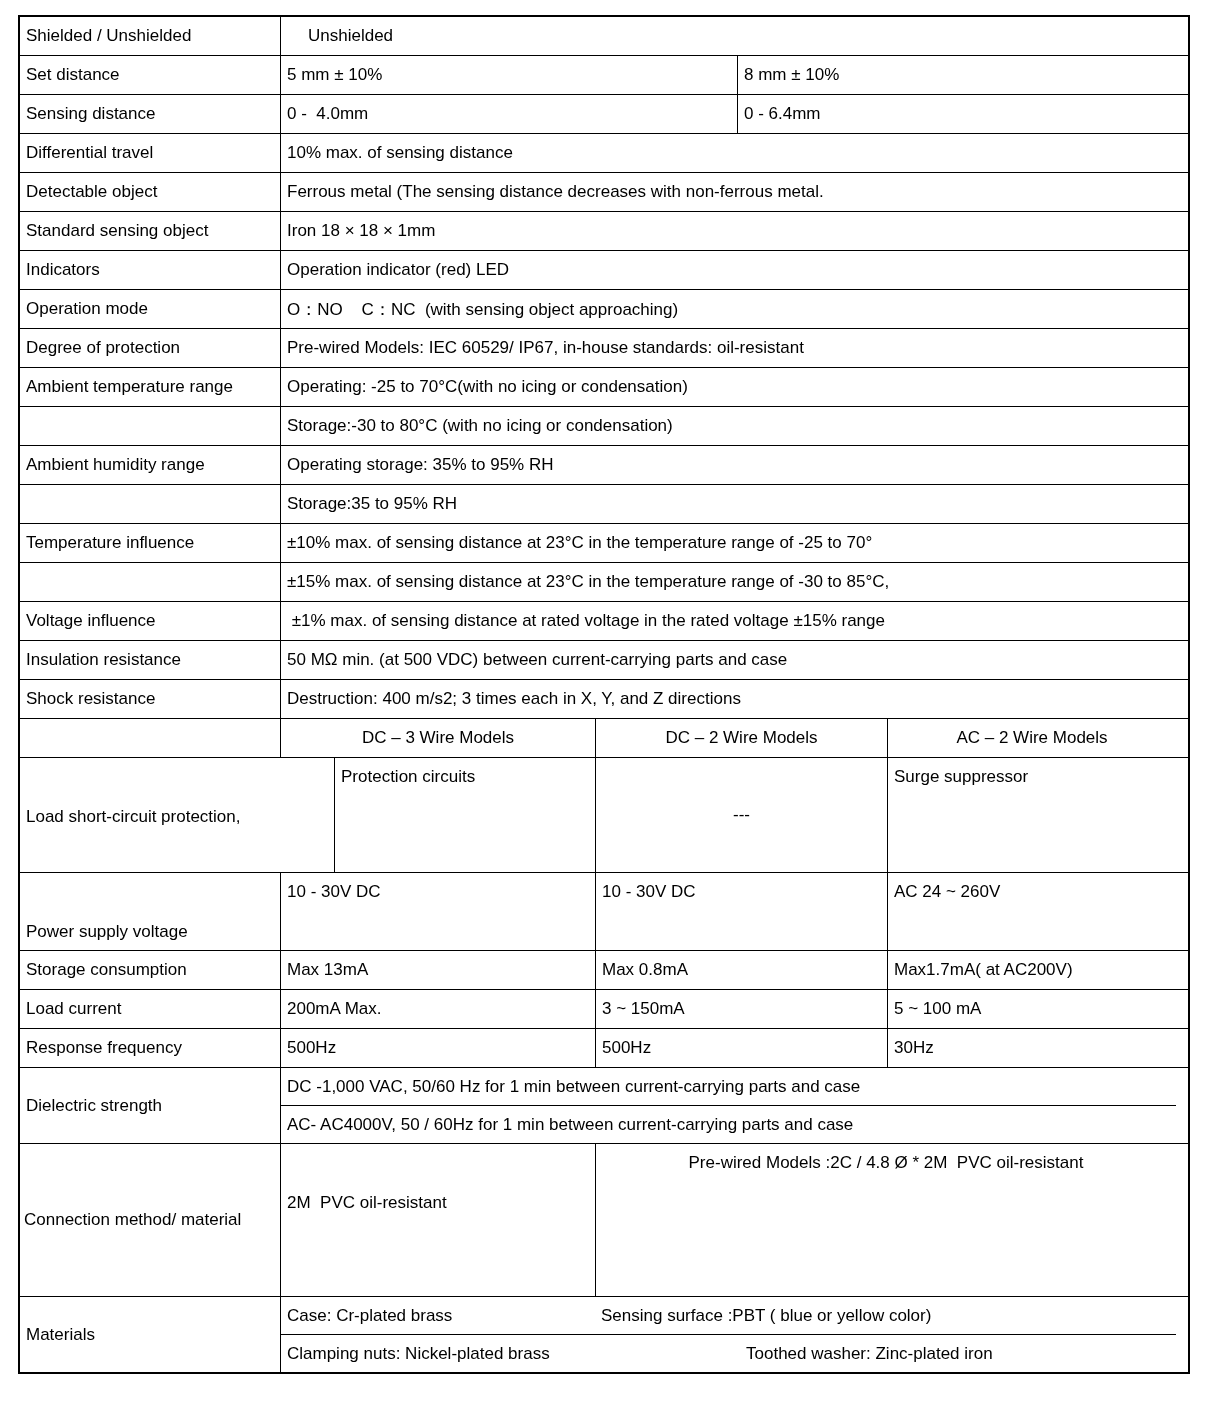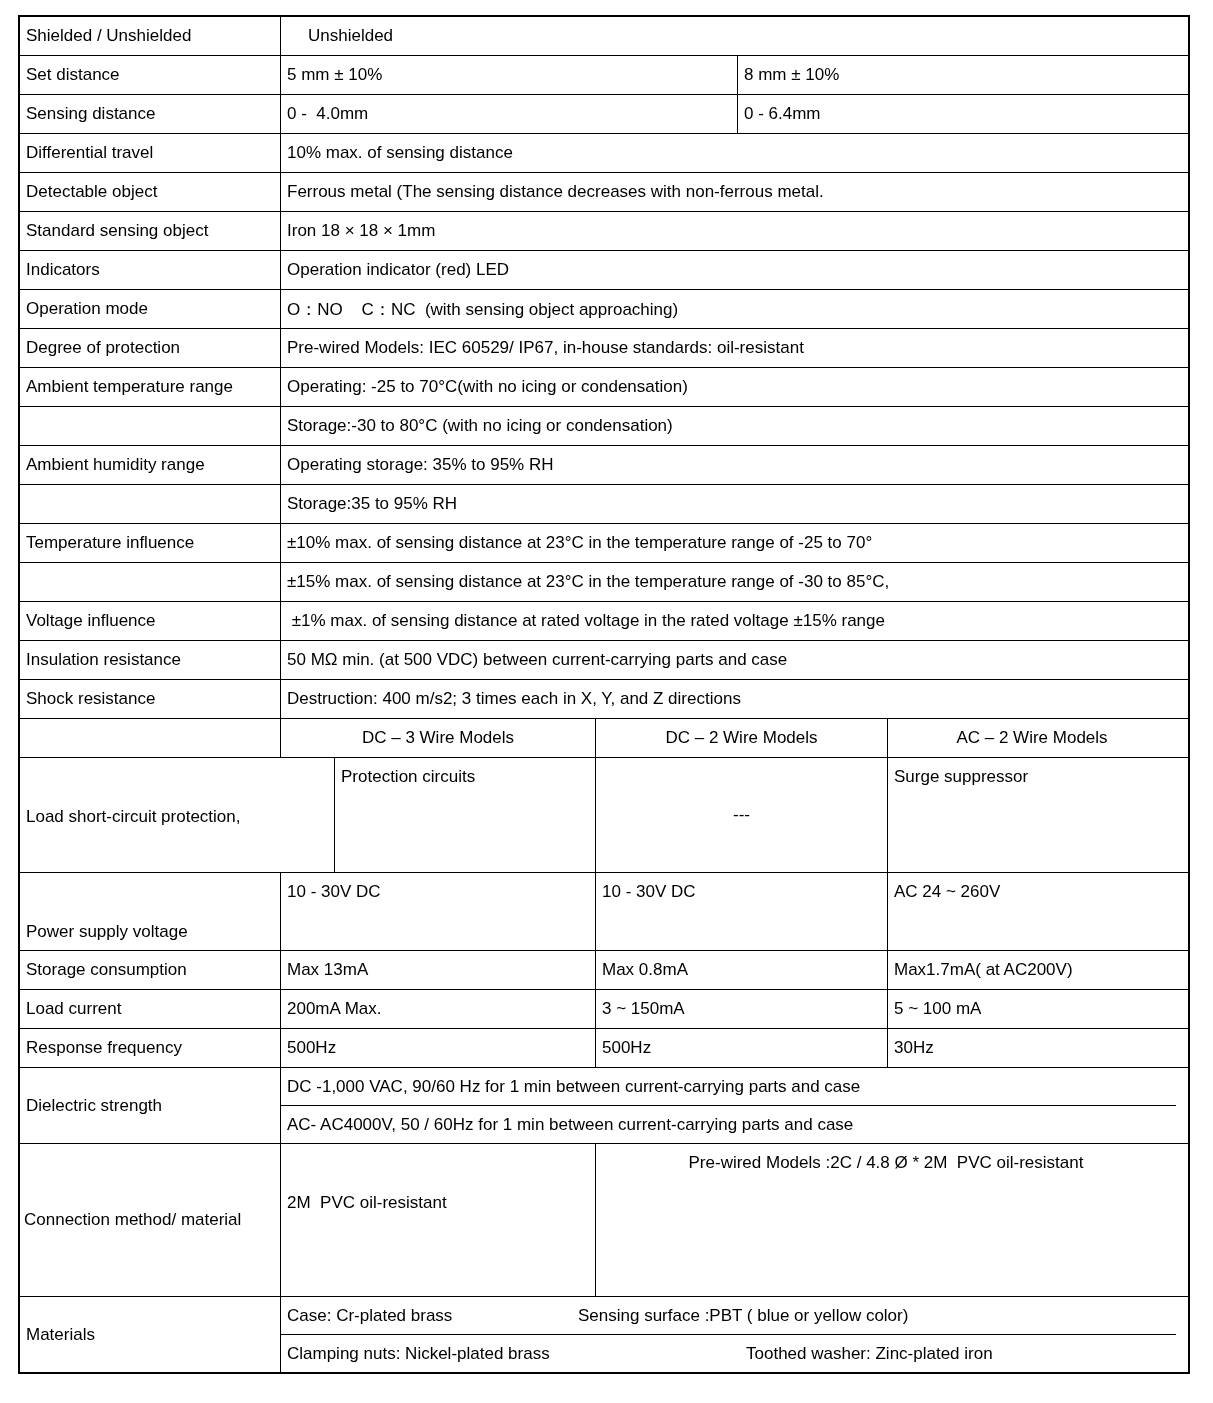--- a/index.html
+++ b/index.html
@@ -33,21 +33,21 @@
   .w315 { width:315px;text-align:center; }
   .w292 { width:292px; }
   .w288 { width:288px; }
   .w580 { width:580px; }
   .pl27 { padding-left:27px; }
   .lines div { line-height:38px; }
   .stack { width:895px; display:flex; flex-direction:column; }
   .sub { height:38px; border-bottom:1px solid #000; display:flex; align-items:center; padding-left:6px; position:relative; }
   .sub.last { border-bottom:none; height:37px; }
   .abs2 { position:absolute; top:0; height:100%; display:flex; align-items:center; }
-  .off310 { left:297px; }
+  .off310 { left:320px; }
   .off465 { left:465px; }
 </style>
 </head>
 <body>
 
 <div class="spec-table">
 
   <div class="row">
     <div class="c w273 h38">Shielded / Unshielded</div>
     <div class="c w438 h38 endc pl27">Unshielded</div>
@@ -200,21 +200,21 @@
   <div class="row">
     <div class="c w273 h38">Response frequency</div>
     <div class="c w315 h38">500Hz</div>
     <div class="c w292 h38">500Hz</div>
     <div class="c w288 h38 endc">30Hz</div>
   </div>
 
   <div class="row h76">
     <div class="c w273" style="height:75px;">Dielectric strength</div>
     <div class="stack">
-      <div class="sub">DC -1,000 VAC, 90/60 Hz for 1 min between current-carrying parts and case</div>
+      <div class="sub">DC -1,000 VAC, 50/60 Hz for 1 min between current-carrying parts and case</div>
       <div class="sub last">AC- AC4000V, 50 / 60Hz for 1 min between current-carrying parts and case</div>
     </div>
   </div>
 
   <div class="row">
     <div class="c w273 h152" style="padding-left:4px;">Connection method/ material</div>
     <div class="c w315 h152 top">
       <div class="lines">
         <div>2M  PVC oil-resistant</div>
         

